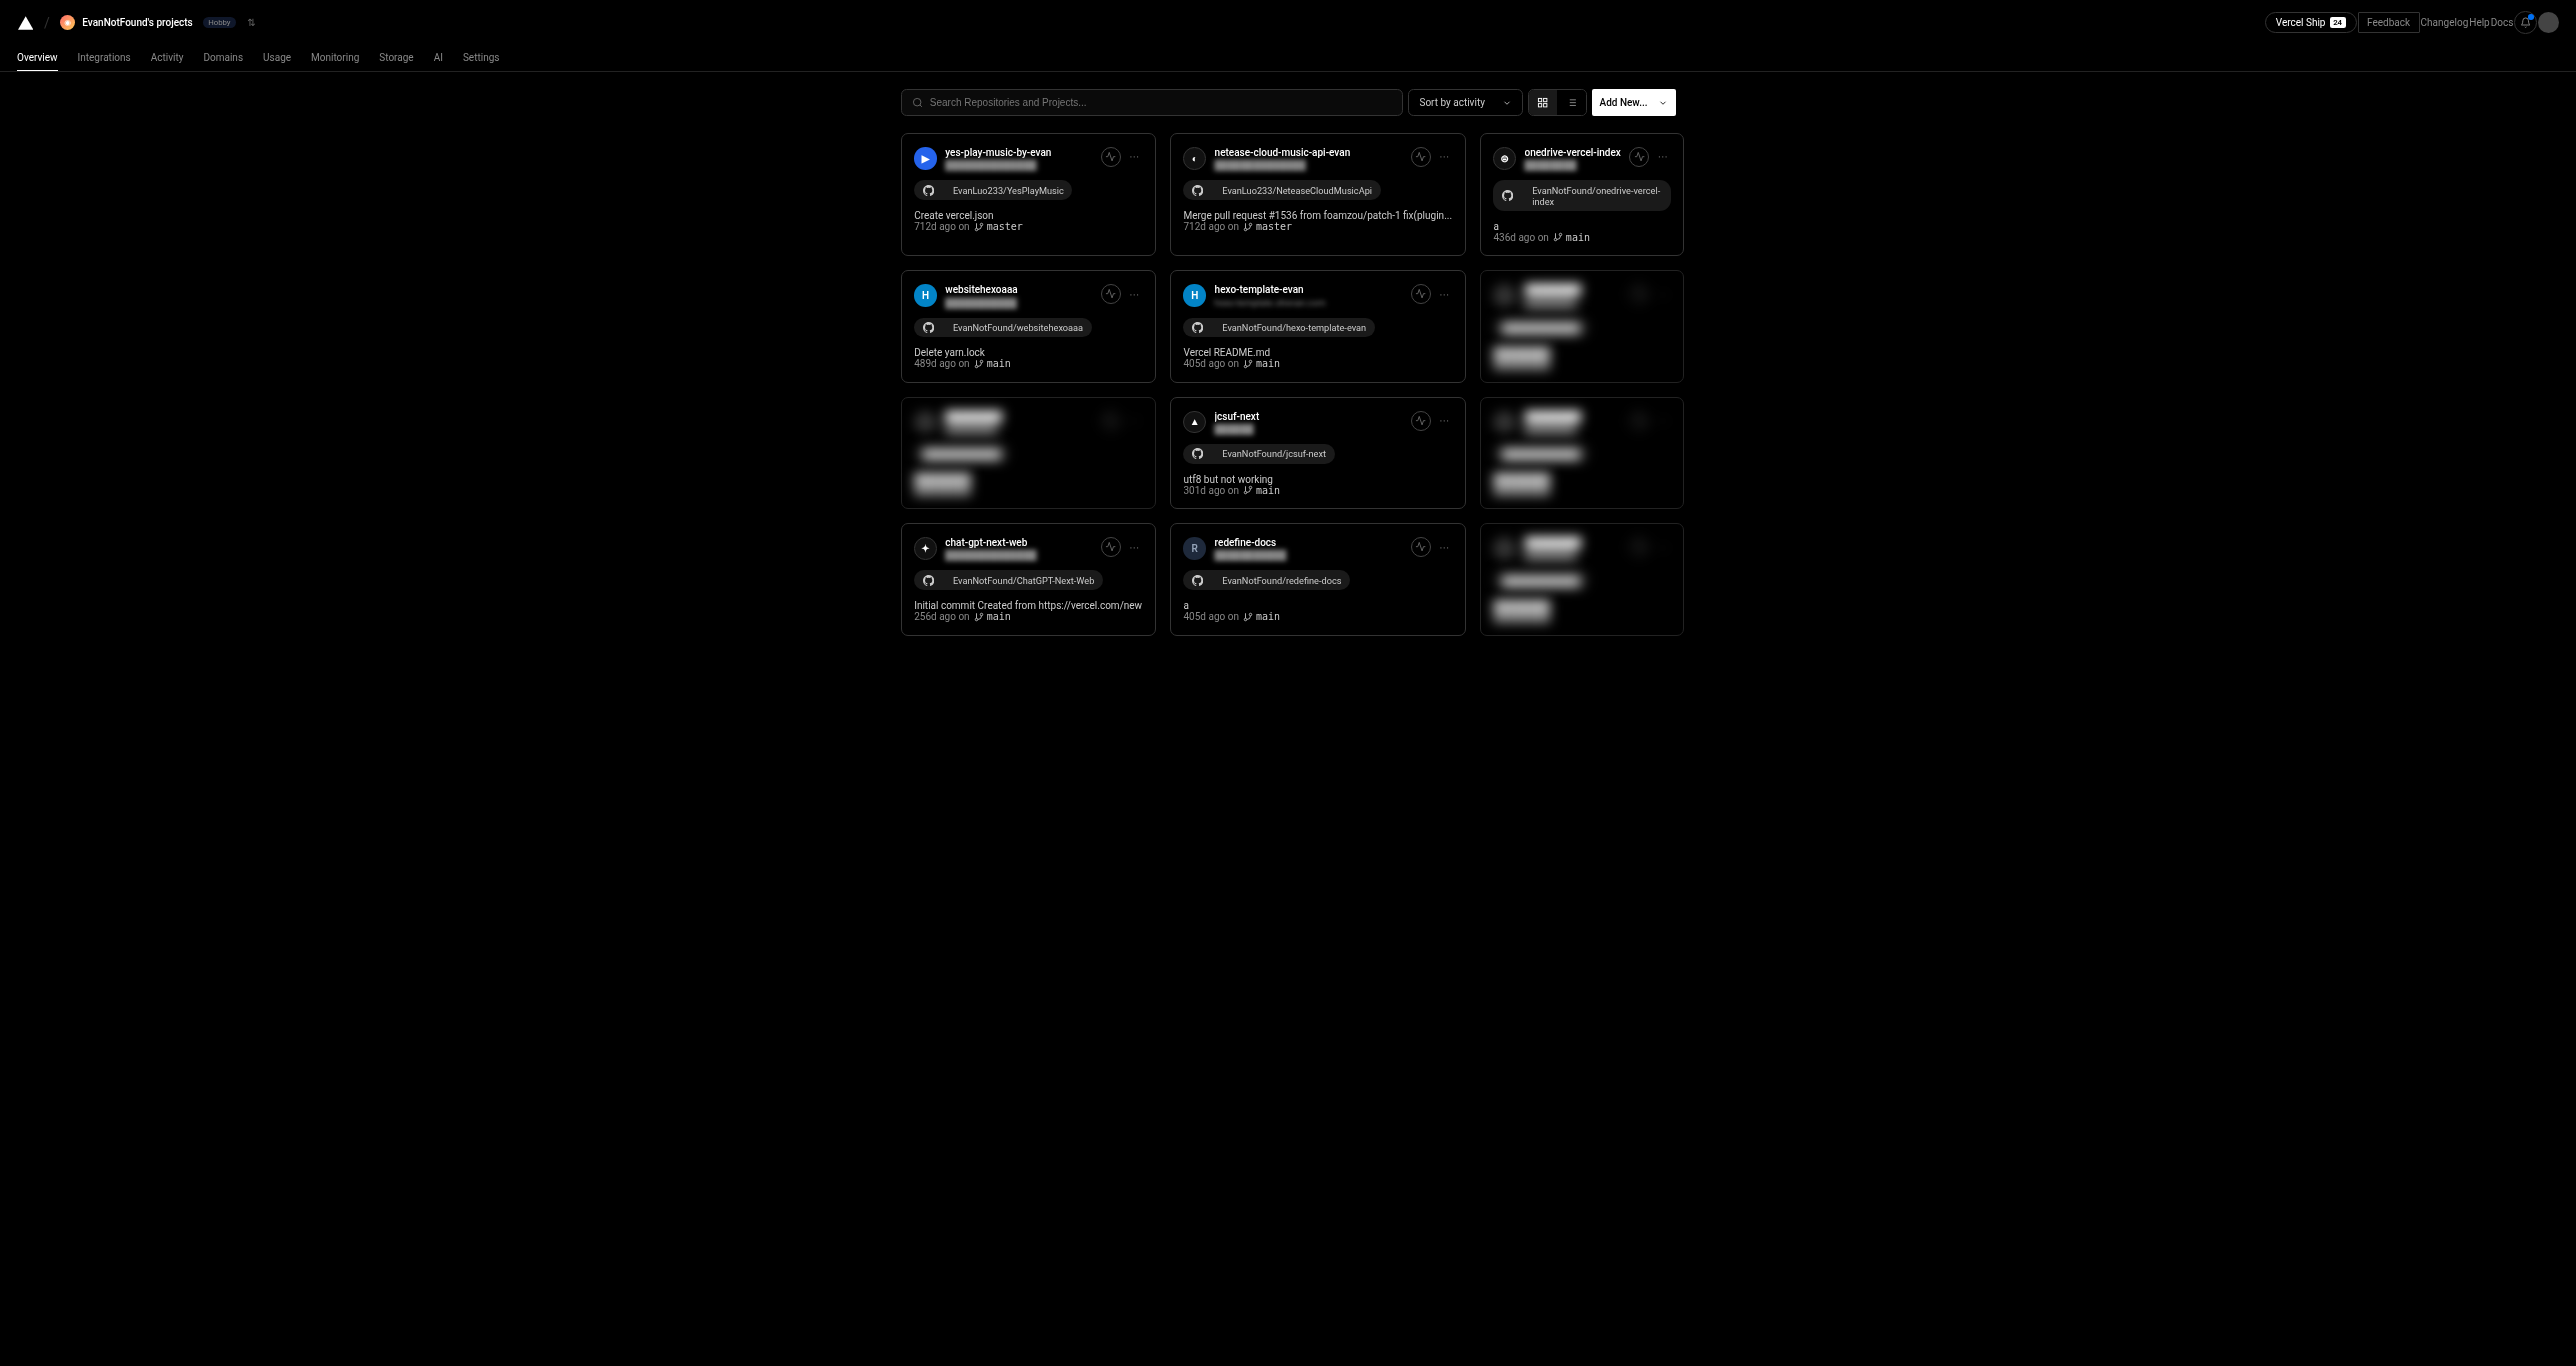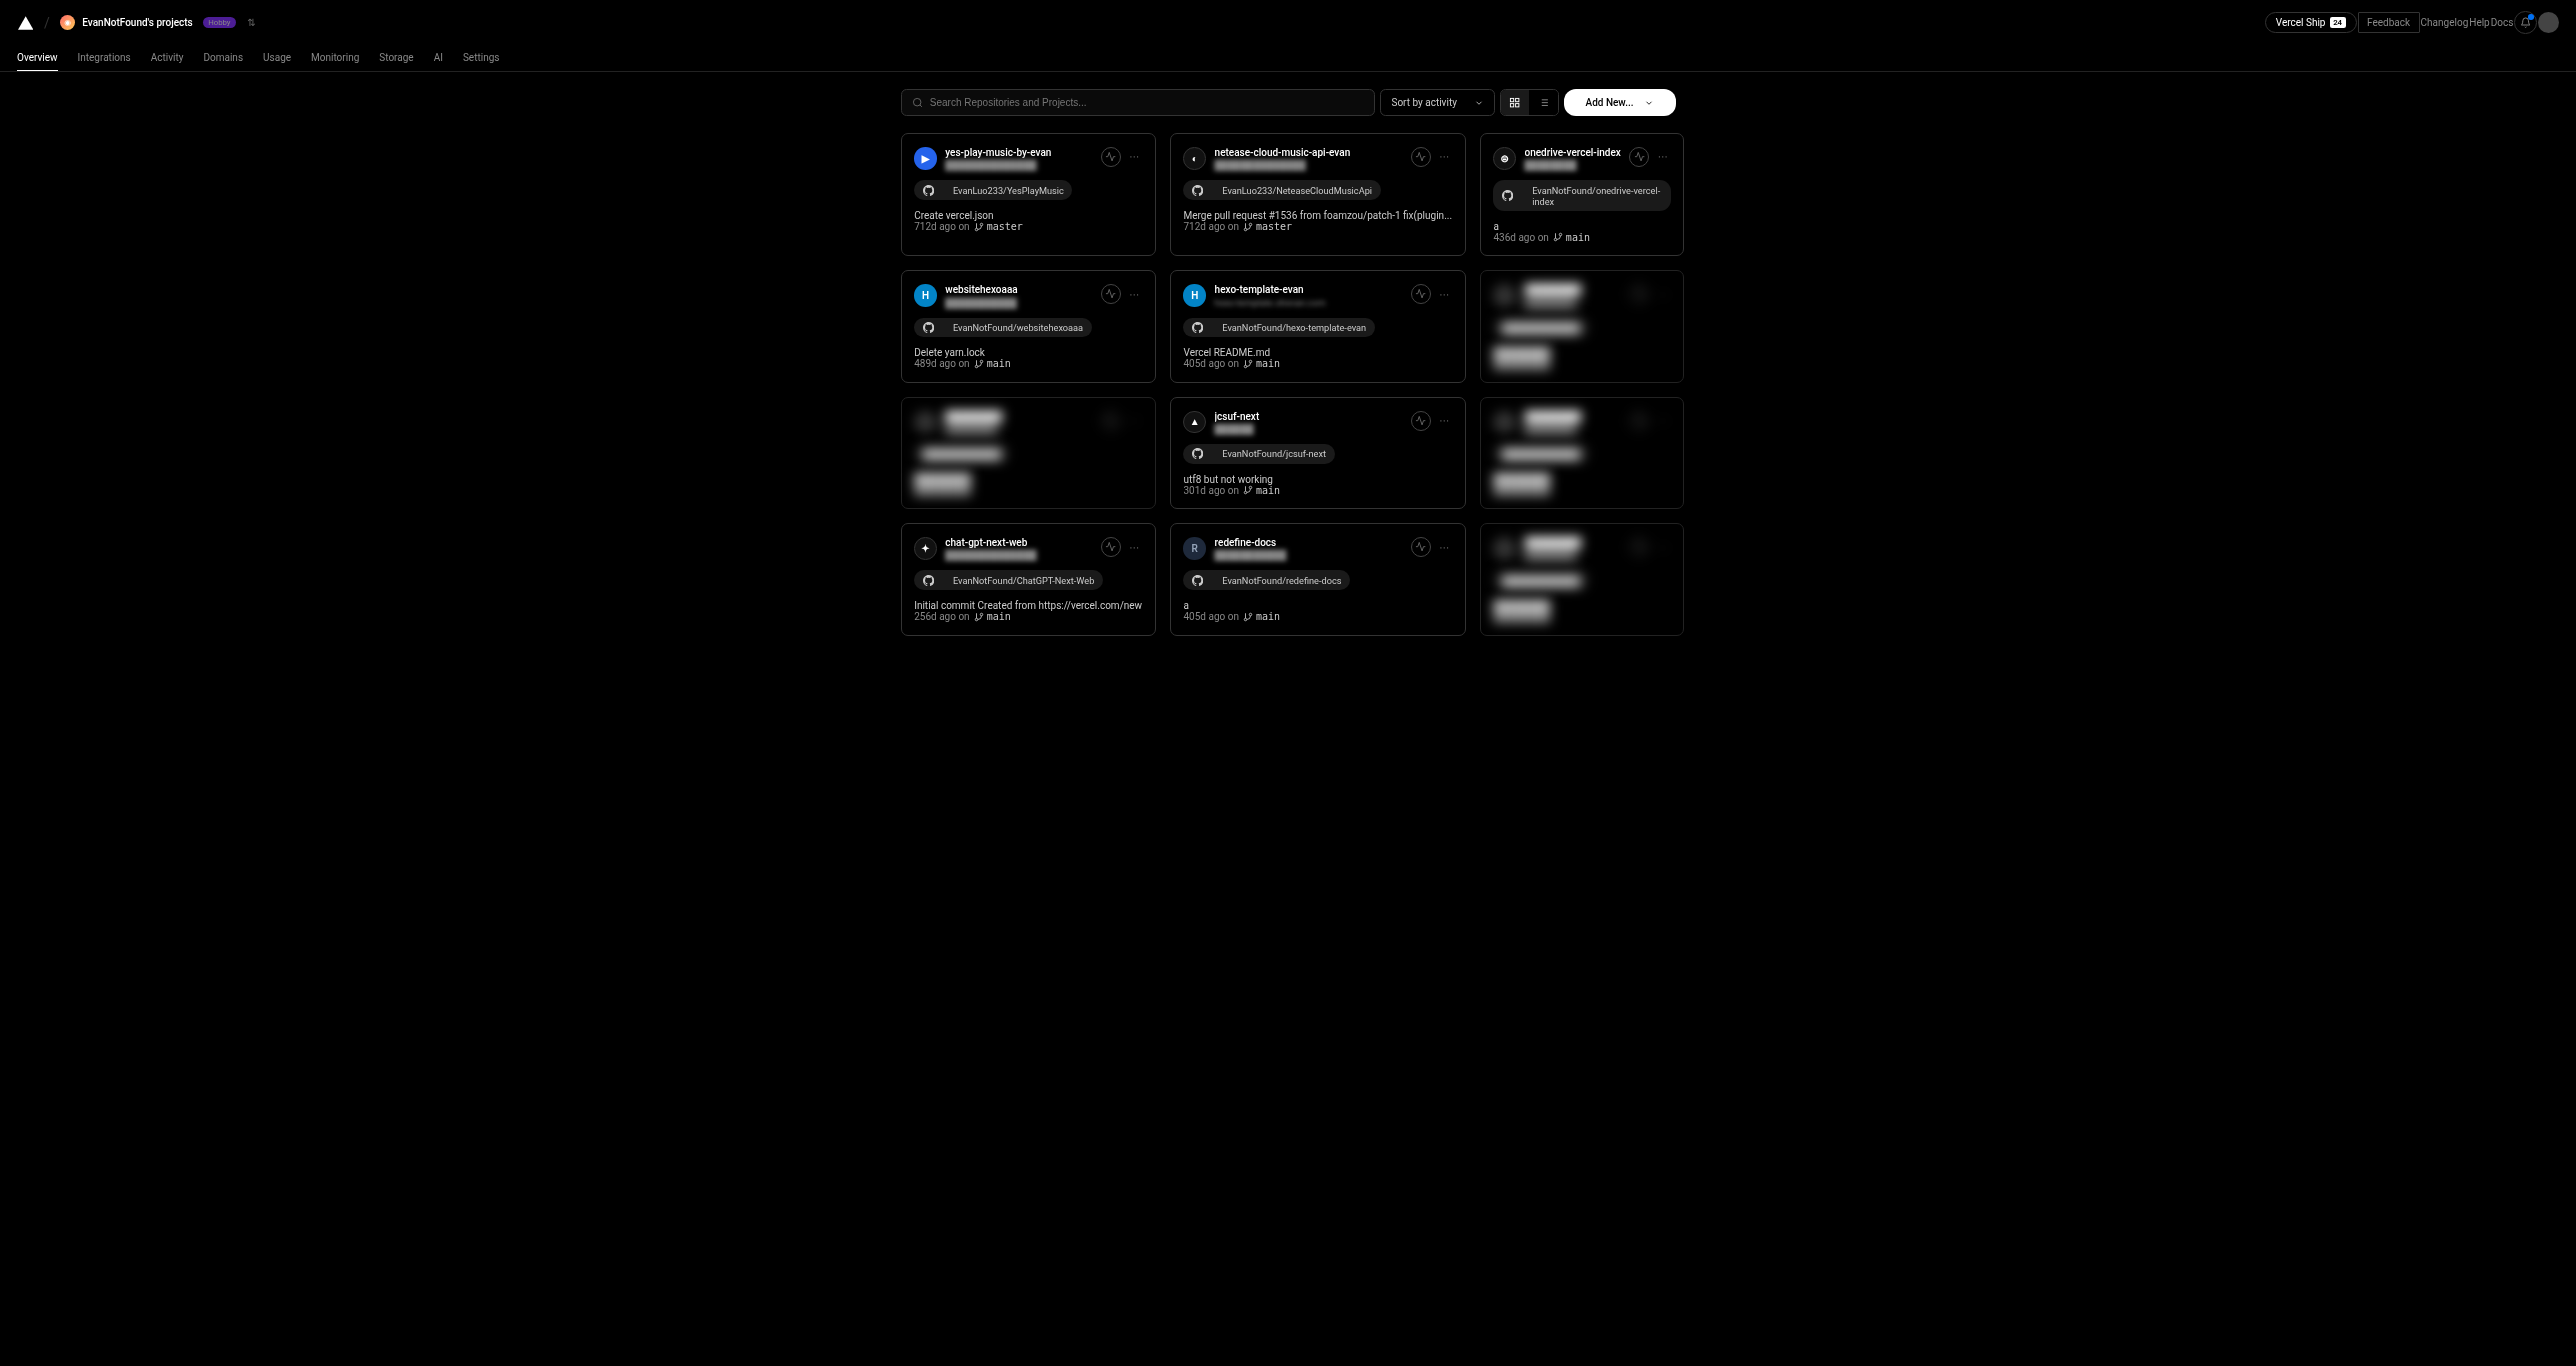--- a/index.html
+++ b/index.html
@@ -4,42 +4,42 @@
 <style>
 *{margin:0;padding:0;box-sizing:border-box}
 body{background:#000;color:#fff;font-family:-apple-system,BlinkMacSystemFont,"Segoe UI",Roboto,sans-serif;font-size:10px}
 .header{display:flex;align-items:center;justify-content:space-between;padding:0 17px;height:45px}
 .header-left{display:flex;align-items:center;gap:10px}
 .logo{width:17px;height:17px;display:flex;align-items:center;justify-content:center}
 .slash{color:#333;font-size:14px}
 .team-avatar{display:flex;align-items:center;gap:7px}
 .avatar-circle{width:15.5px;height:15.5px;border-radius:50%;background:linear-gradient(135deg,#ff6b6b,#feca57);display:flex;align-items:center;justify-content:center;font-size:7.8px}
 .team-name{font-weight:500}
-.badge{background:#4c1d95;color:#888;padding:1.4px 5.6px;border-radius:7px;font-size:7.8px;margin-left:2.8px}
+.badge{background:#0f172a;color:#888;padding:1.4px 5.6px;border-radius:7px;font-size:7.8px;margin-left:2.8px}
 .updown{color:#666;margin-left:4.2px}
 .header-right{display:flex;align-items:center;gap:1px}
 .ship-btn{display:flex;align-items:center;gap:4.2px;border:0.7px solid #333;border-radius:14px;padding:4.2px 10px;color:#fff}
 .ship-badge{background:#fff;color:#000;padding:0.7px 3.5px;border-radius:2.1px;font-size:7.8px;font-weight:600}
 .feedback-btn{border:0.7px solid #333;border-radius:1px;padding:4.2px 8.5px;color:#888}
 .nav-link{color:#888}
 .notif{width:22.6px;height:22.6px;border:0.7px solid #333;border-radius:50%;display:flex;align-items:center;justify-content:center;position:relative;color:#888}
 .notif-dot{position:absolute;top:2.1px;right:2.1px;width:5.6px;height:5.6px;background:#0070f3;border-radius:50%}
 .user-avatar{width:21px;height:21px;border-radius:50%;background:#444}
 .tabs{display:flex;gap:20px;padding:0 17px;border-bottom:0.7px solid #222}
 .tab{padding:7px 0;color:#888;border-bottom:1.4px solid transparent}
 .tab.active{color:#fff;border-bottom-color:#fff}
 .content{max-width:795px;margin:0 auto;padding:17px 10px}
 .controls{display:flex;gap:5px;margin-bottom:17px}
 .search{flex:1;display:flex;align-items:center;gap:7px;background:#0a0a0a;border:0.7px solid #333;border-radius:5.6px;padding:7px 10px;color:#666}
 .search input{background:none;border:none;outline:none;color:#fff;flex:1;font-size:10px}
 .sort{display:flex;align-items:center;justify-content:space-between;gap:17px;border:0.7px solid #333;border-radius:5.6px;padding:7px 10px;color:#ccc;min-width:104px}
 .view-toggle{display:flex;border:0.7px solid #333;border-radius:5.6px;overflow:hidden}
 .view-btn{padding:7px 8.5px;color:#888;background:#000}
 .view-btn.active{background:#1a1a1a;color:#fff}
-.add-new{display:flex;align-items:center;gap:10px;background:#fff;color:#000;border-radius:12px;padding:7px 22px;font-weight:500}
+.add-new{display:flex;align-items:center;gap:10px;background:#fff;color:#000;border-radius:2px;padding:7px 8px;font-weight:500}
 .grid{display:grid;grid-template-columns:repeat(3,1fr);gap:14px}
 .card{border:0.7px solid #333;border-radius:7px;padding:12.7px;display:flex;flex-direction:column;gap:10px;position:relative}
 .card-head{display:flex;align-items:flex-start;gap:8.5px}
 .proj-icon{width:22.6px;height:22.6px;border-radius:50%;background:#333;flex-shrink:0;display:flex;align-items:center;justify-content:center;font-size:10px;font-weight:600}
 .proj-info{flex:1;min-width:0}
 .proj-name{font-weight:500;color:#fff;white-space:nowrap;overflow:hidden;text-overflow:ellipsis}
 .proj-url{color:#888;font-size:9.2px;filter:blur(2.8px);margin-top:1.4px}
 .card-actions{display:flex;gap:5.6px;align-items:center}
 .activity-btn{width:20px;height:20px;border:0.7px solid #444;border-radius:50%;display:flex;align-items:center;justify-content:center;color:#666}
 .more-btn{color:#666;padding:0 2.8px}

